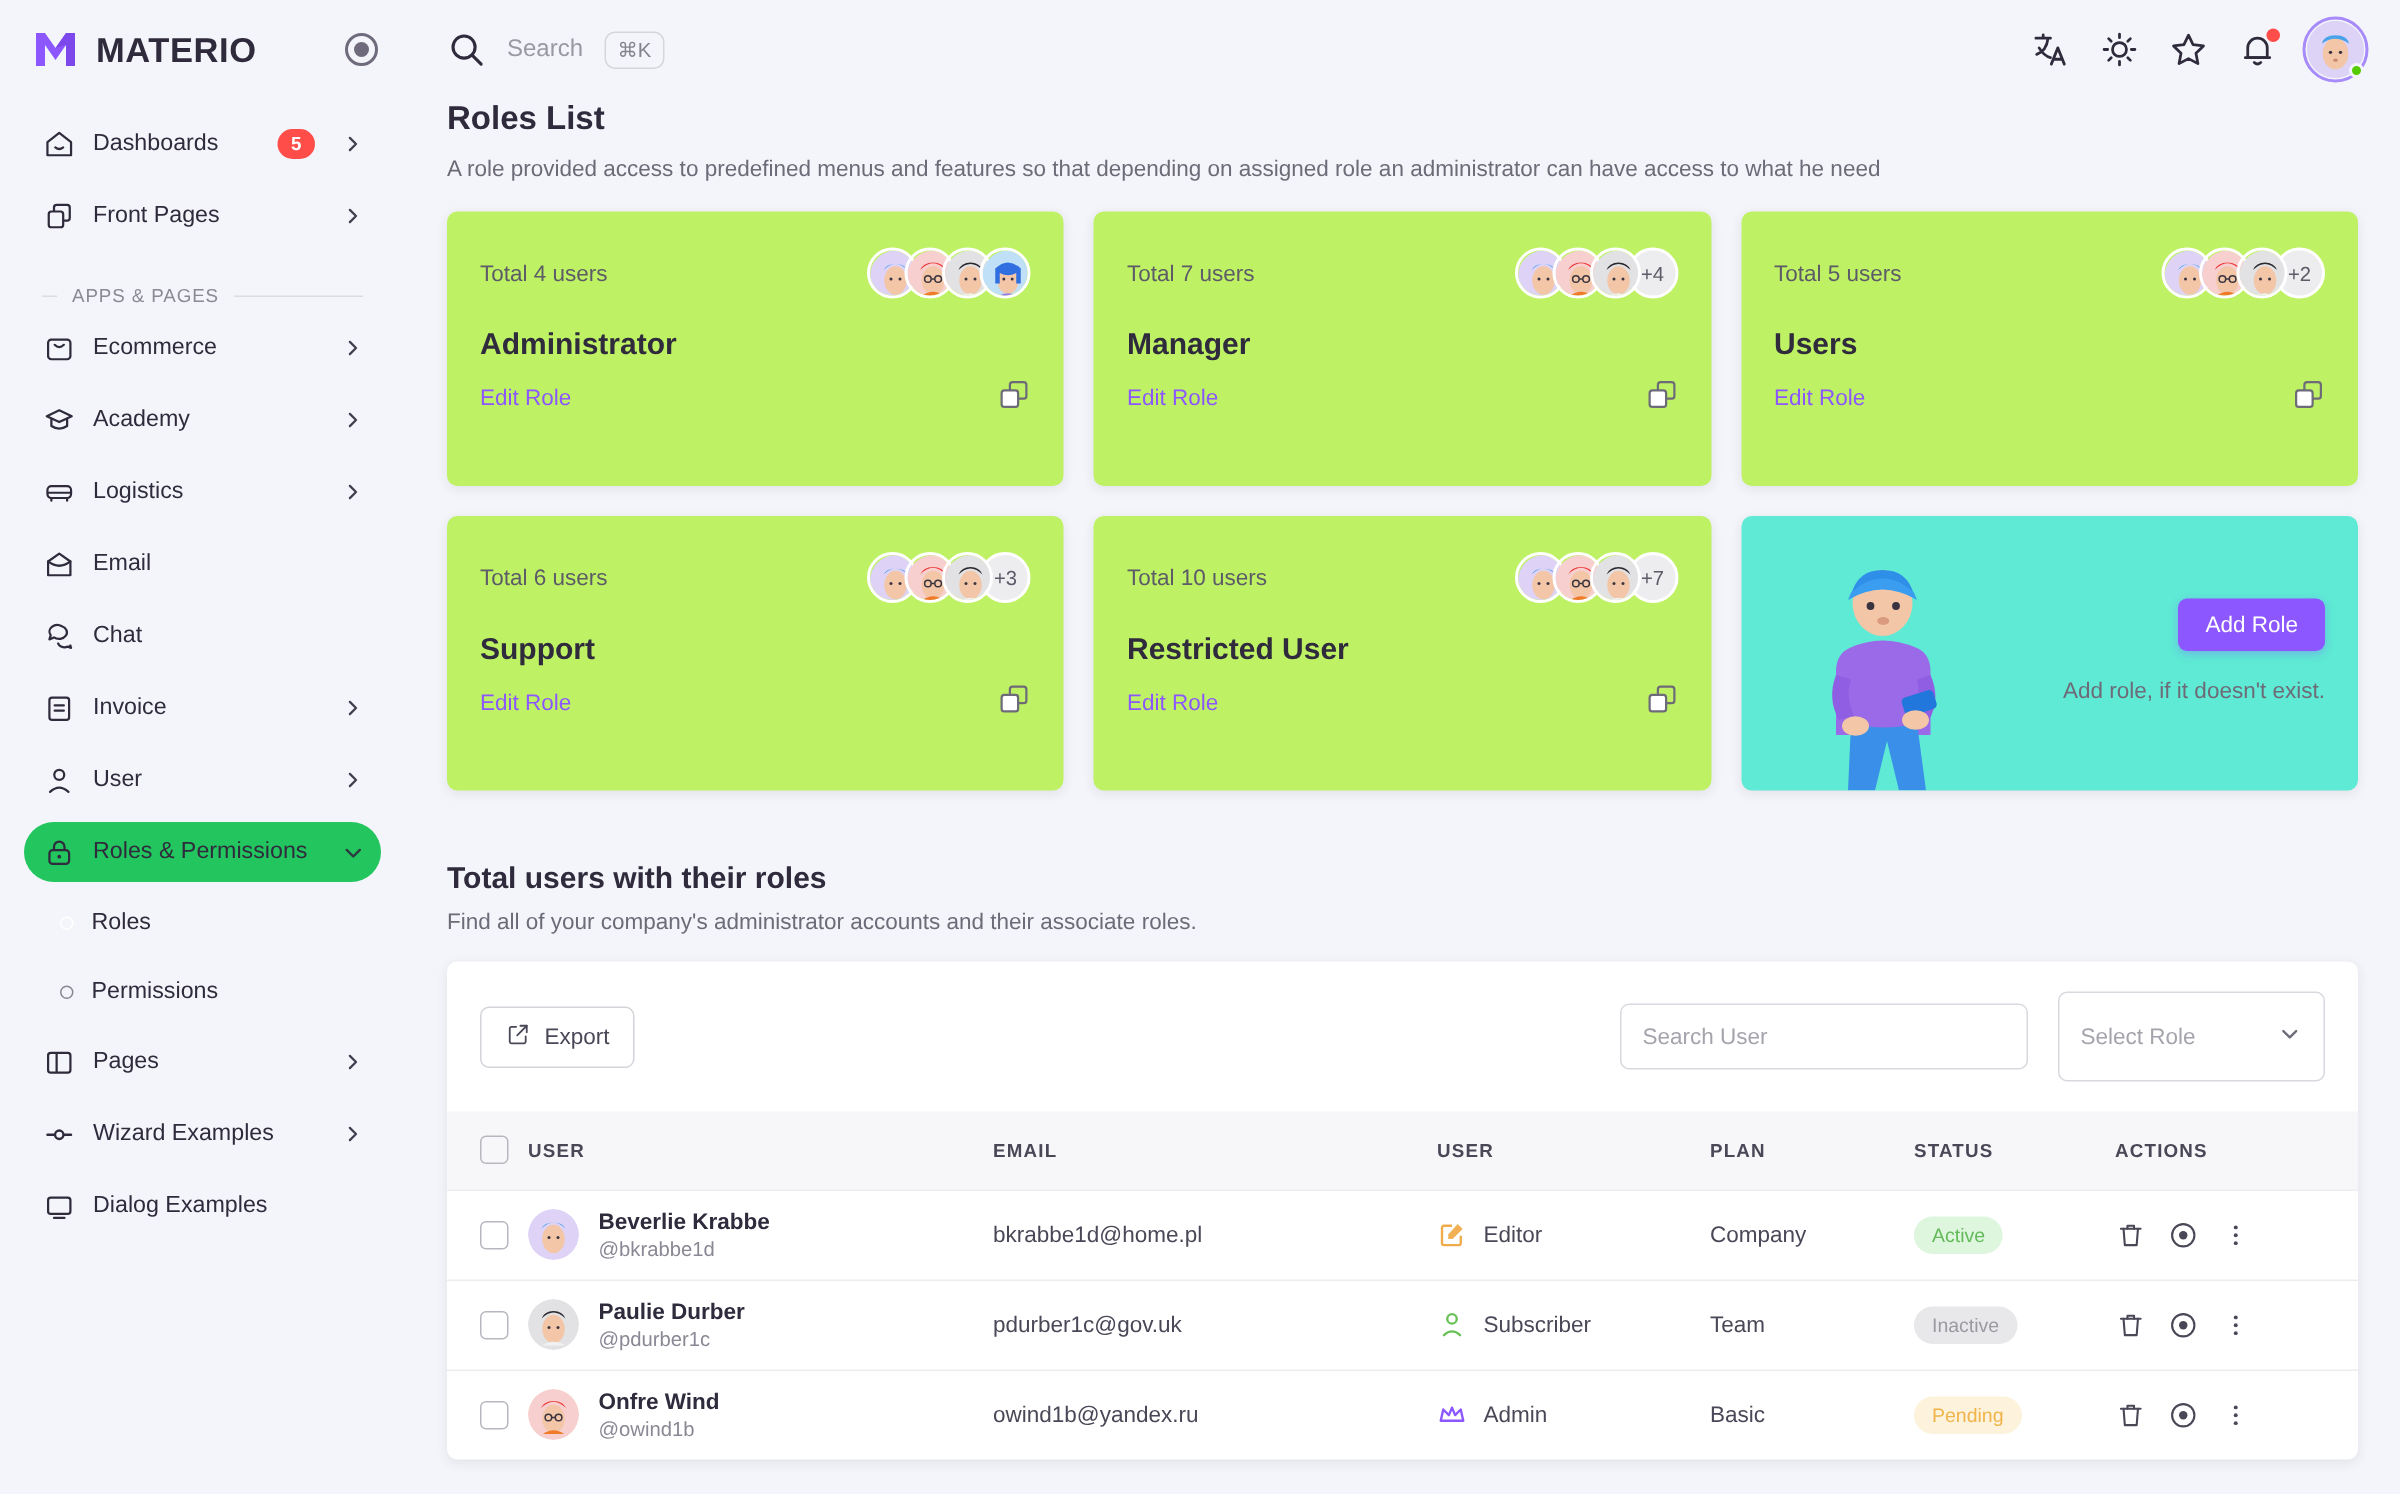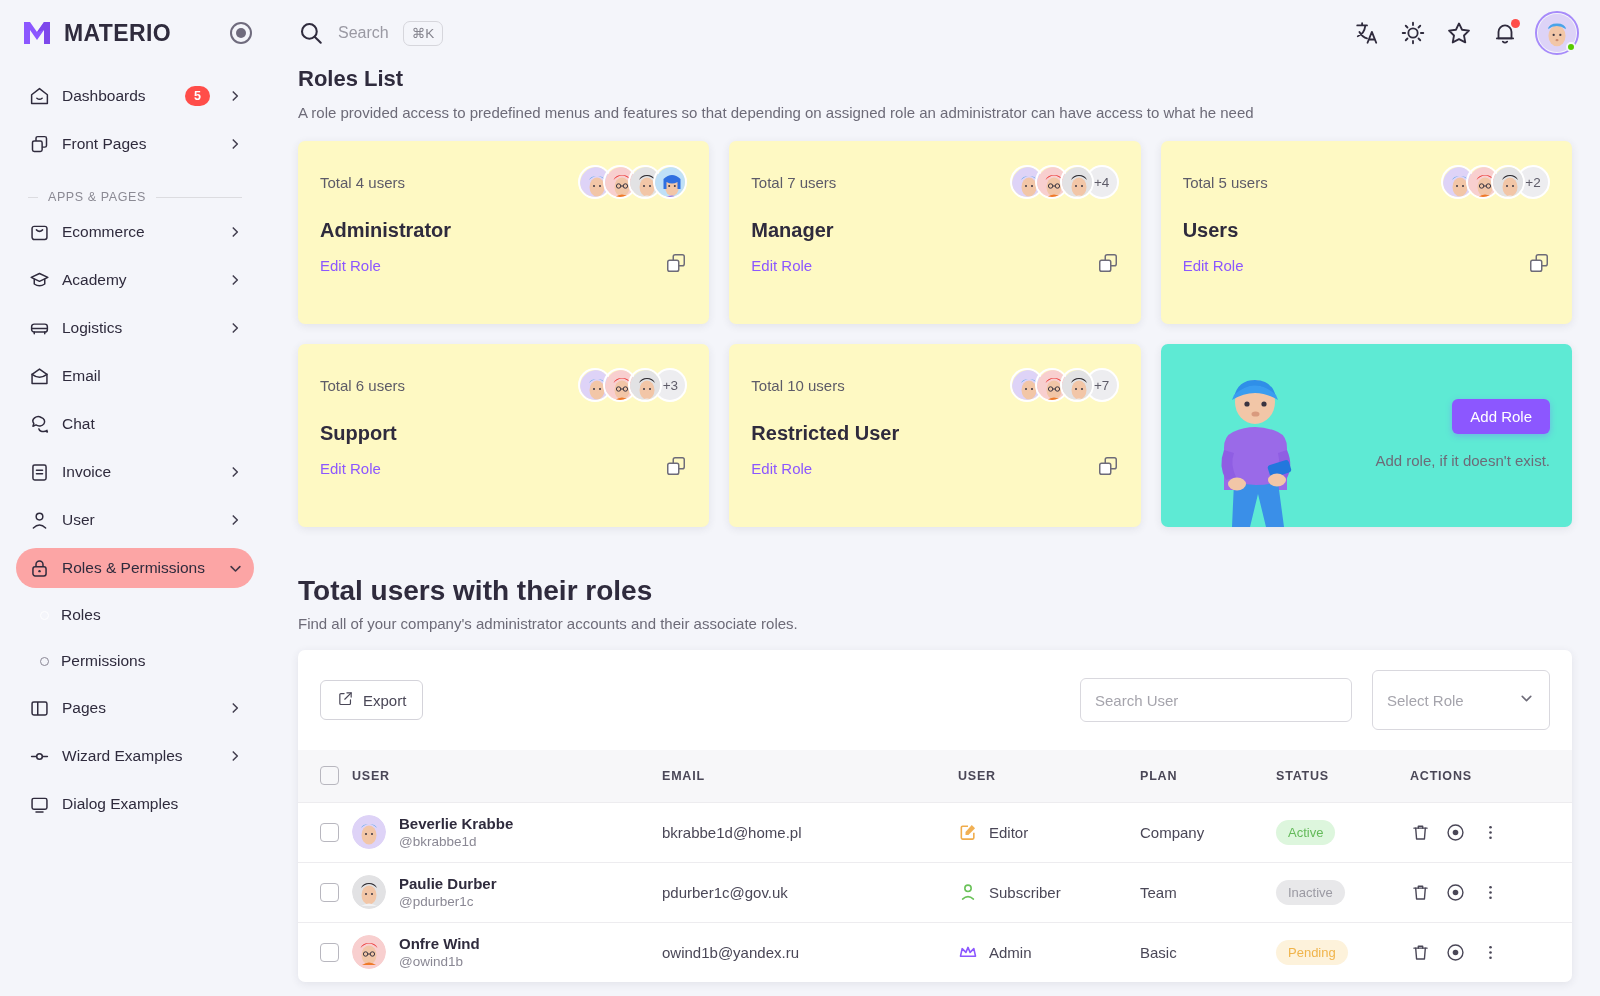--- a/index.html
+++ b/index.html
@@ -46,21 +46,21 @@
     color: #2f2b3d; font-size: 15.5px; cursor: pointer;
     position: relative;
   }
   .nav-item .ico { width: 22px; height: 22px; flex: 0 0 22px; display:flex; align-items:center; justify-content:center; }
   .nav-item .lbl { flex: 1; white-space: nowrap; }
   .nav-item .chev { width: 14px; height: 14px; flex: 0 0 14px; opacity: .9; }
   .badge-count {
     background: #ff4d49; color: #fff; font-size: 12.5px; font-weight: 600;
     border-radius: 11px; padding: 2px 9px; line-height: 16px; margin-right: 6px;
   }
-  .nav-item.open { background: #fca5a5; }
+  .nav-item.open { background: #22c55e; }
   .section-label {
     display: flex; align-items: center; gap: 10px;
     padding: 16px 12px 8px 12px; margin-top: 10px;
   }
   .section-label .txt {
     font-size: 12.5px; letter-spacing: .6px; color: #8b8a94; white-space: nowrap;
   }
   .section-label .rule { flex: 1; height: 1px; background: #dcdce0; }
   .section-label .rule.left { flex: 0 0 10px; }
   .sub-item {
@@ -105,21 +105,21 @@
 
   .content { flex: 1; padding: 0 28px 0 28px; overflow: hidden; }
   .page-title { font-size: 22px; font-weight: 600; color: #2f2b3d; margin-bottom: 12px; }
   .page-sub { font-size: 15px; color: #6d6b78; margin-bottom: 20px; }
 
   .cards-grid {
     display: grid; grid-template-columns: repeat(3, 1fr);
     gap: 20px; margin-bottom: 28px;
   }
   .role-card {
-    background: #fef9c3; border-radius: 7px; padding: 20px 22px 18px 22px;
+    background: #bef264; border-radius: 7px; padding: 20px 22px 18px 22px;
     box-shadow: 0 2px 8px rgba(47,43,61,.09); height: 183px;
     display: flex; flex-direction: column;
   }
   .card-top { display: flex; align-items: center; justify-content: space-between; height: 42px; }
   .card-total { font-size: 15px; color: #5d5b68; }
   .avatar-stack { display: flex; align-items: center; }
   .av {
     width: 34px; height: 34px; border-radius: 50%;
     border: 2px solid #fff; margin-left: -9px; position: relative;
     overflow: hidden; flex: 0 0 34px;
@@ -146,21 +146,21 @@
     align-items: flex-end; justify-content: center; padding: 0 22px 0 0; gap: 16px;
   }
   .add-btn {
     background: #8c57ff; color: #fff; border: none; border-radius: 6px;
     padding: 9px 18px; font-size: 15px; font-weight: 500; cursor: pointer;
     font-family: "Liberation Sans", sans-serif;
     box-shadow: 0 2px 6px rgba(140,87,255,.35);
   }
   .add-text { font-size: 15px; color: #6d6b78; text-align: right; line-height: 1.5; max-width: 180px; }
 
-  .section2-title { font-size: 28px; font-weight: 600; margin-bottom: 8px; margin-top: 48px; }
+  .section2-title { font-size: 20px; font-weight: 600; margin-bottom: 8px; margin-top: 48px; }
   .section2-sub { font-size: 15px; color: #6d6b78; margin-bottom: 18px; }
 
   .table-card {
     background: #fff; border-radius: 7px; box-shadow: 0 2px 8px rgba(47,43,61,.09);
     overflow: hidden;
   }
   .table-toolbar {
     display: flex; align-items: center; justify-content: space-between;
     padding: 20px 22px; gap: 14px;
   }

